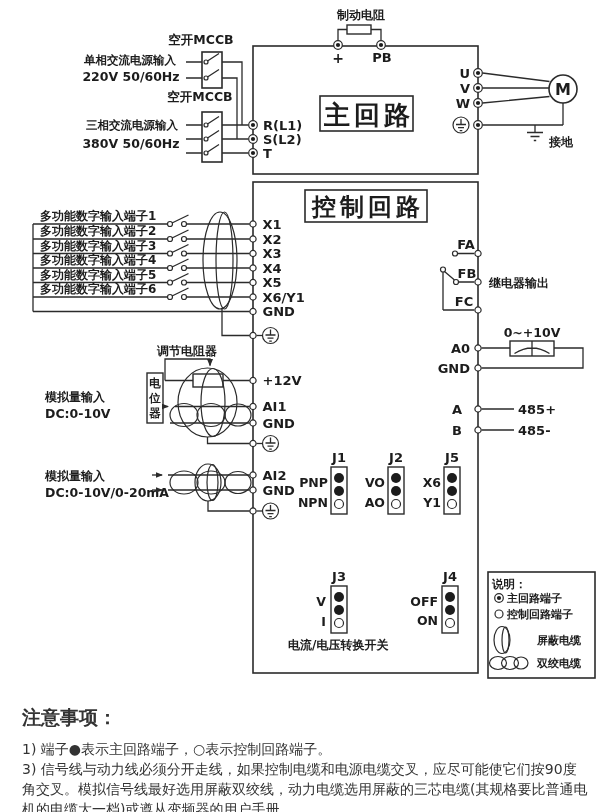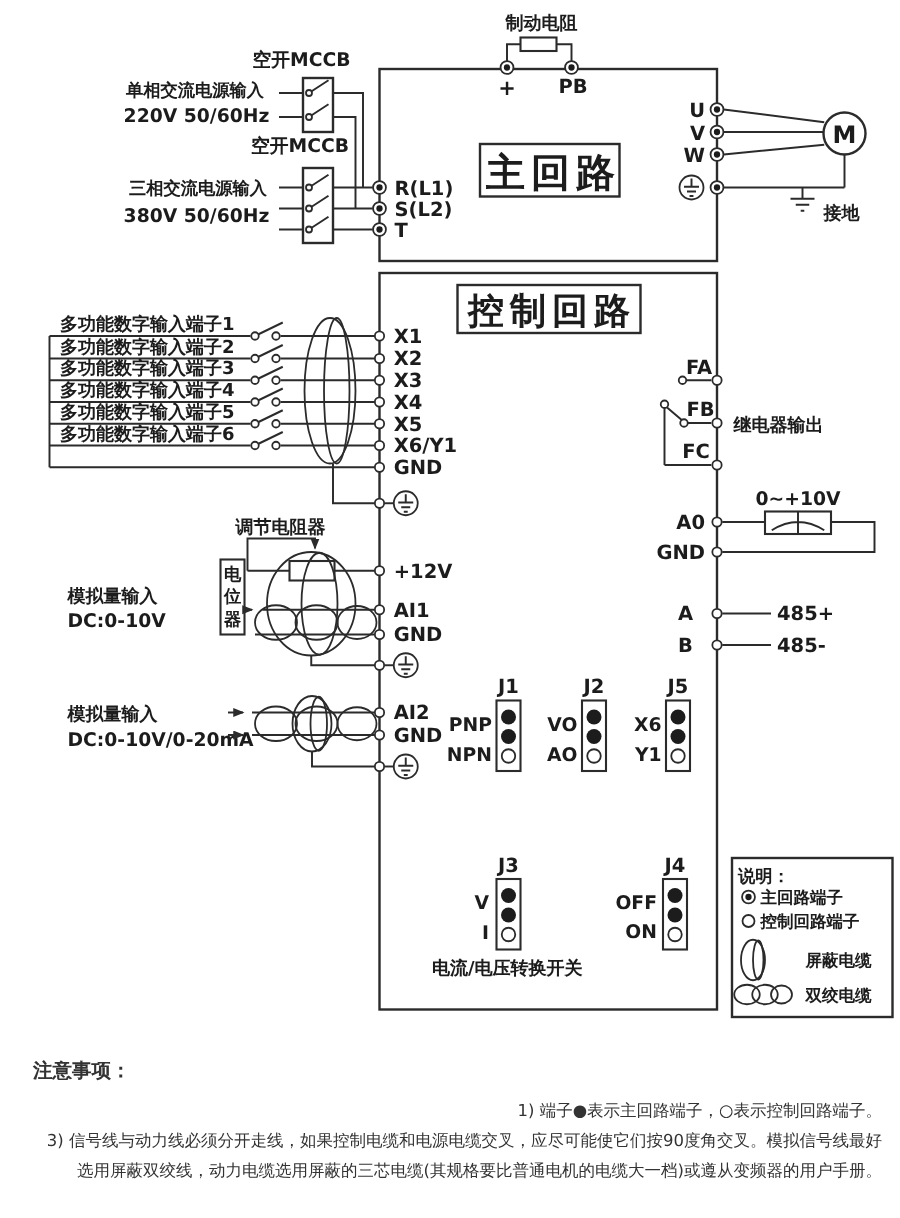--- a/index.html
+++ b/index.html
@@ -15,22 +15,22 @@
   .fl{fill:#1c1c1c;stroke:none;}
   .t11{font-size:11px;font-weight:600;}
   .t115{font-size:11.5px;font-weight:600;}
   .t12{font-size:12px;font-weight:600;}
   .t125b{font-size:12.5px;font-weight:700;}
   .t13b{font-size:13px;font-weight:700;}
   .t14b{font-size:14px;font-weight:700;}
   .big{font-size:26px;font-weight:600;letter-spacing:4px;}
   .big2{font-size:24px;font-weight:600;letter-spacing:4px;}
   .notes{position:absolute;left:22px;top:705px;width:566px;color:#333;}
-  .notes-title{font-size:13px;font-weight:700;margin-bottom:8px;}
-  .note-item{font-size:11px;line-height:20px;text-align:right;}
+  .notes-title{font-size:19px;font-weight:700;margin-bottom:8px;}
+  .note-item{font-size:14px;line-height:20px;}
 </style>
 </head>
 <body>
 
 <div class="stage">
 <svg width="600" height="812" viewBox="0 0 600 812">
   <defs>
     <marker id="arr" markerWidth="9" markerHeight="9" refX="6.5" refY="3" orient="auto" markerUnits="userSpaceOnUse">
       <path d="M0,0 L7.5,3 L0,6 Z" fill="#2b2b2b"></path>
     </marker>

